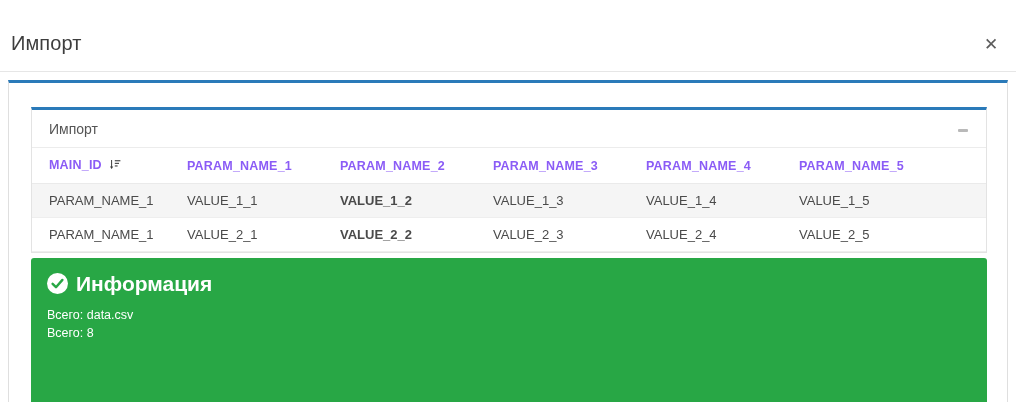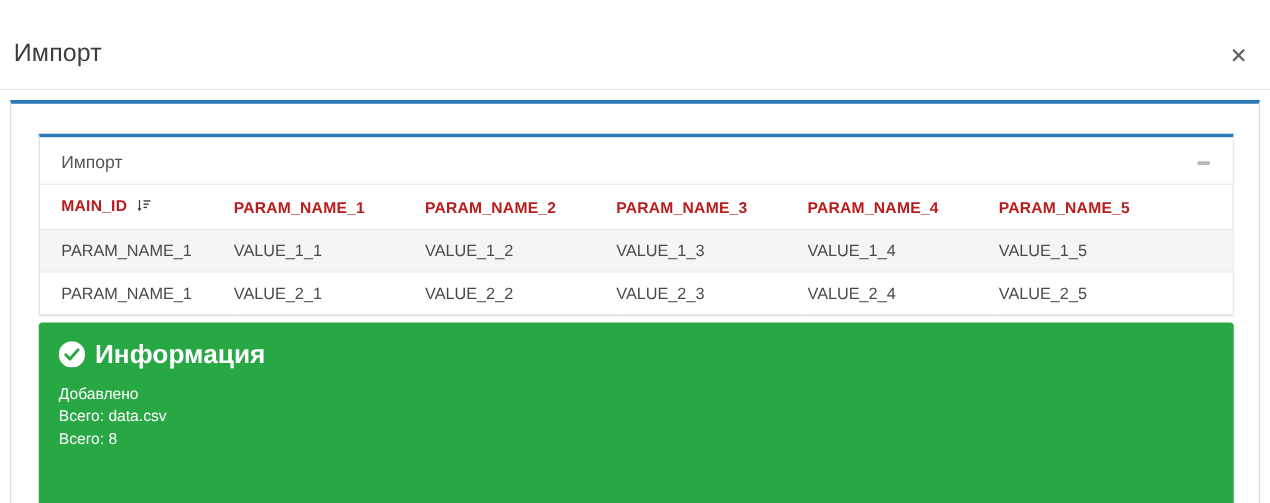--- a/index.html
+++ b/index.html
@@ -112,40 +112,40 @@
   
   .data-table {
     width: 100%;
     border-collapse: collapse;
     table-layout: fixed;
   }
   .data-table th {
     text-align: left;
     font-size: 12.5px;
     font-weight: bold;
-    color: #b91c1c;
+    color: #8b5cf6;
     padding: 10px 0 9px 0;
     border-bottom: 1px solid #eaeaea;
     letter-spacing: 0.2px;
     white-space: nowrap;
     cursor: pointer;
   }
   .data-table td {
     text-align: left;
     font-size: 13px;
     color: #4a4a4a;
     padding: 9px 0 9px 0;
     border-bottom: 1px solid #eeeeee;
     white-space: nowrap;
   }
   .data-table tr.row-striped td { background: #f5f5f5; }
   .data-table tr.row-plain td { background: #ffffff; }
   .col-0 { width: 155px; padding-left: 17px !important; }
   .col-1 { width: 153px; }
-  .col-2 { width: 153px; }
+  .col-2 { width: 153px; font-weight: bold; }
   .col-3 { width: 153px; }
   .col-4 { width: 153px; }
   .col-5 { width: auto; }
   th.col-0, td.col-0 { padding-left: 17px; }
   .sort-icon {
     display: inline-block;
     vertical-align: -2px;
     margin-left: 4px;
   }
 
@@ -248,19 +248,18 @@
     <div class="alert-success">
       <div class="alert-heading">
         <span class="check-circle">
           <svg width="21" height="21" viewBox="0 0 21 21" aria-hidden="true">
             <circle cx="10.5" cy="10.5" r="10.5" fill="#ffffff"></circle>
             <path d="M5.6 10.8 L9 14.2 L15.4 6.9" stroke="#28a745" stroke-width="2.4" fill="none" stroke-linecap="round" stroke-linejoin="round"></path>
           </svg>
         </span>
         <span>Информация</span>
       </div>
-      <div class="alert-line">Добавлено</div>
       <div class="alert-line">Всего: data.csv</div>
       <div class="alert-line">Всего: 8</div>
     </div>
 
   </div>
 </div>
 
 </body></html>

